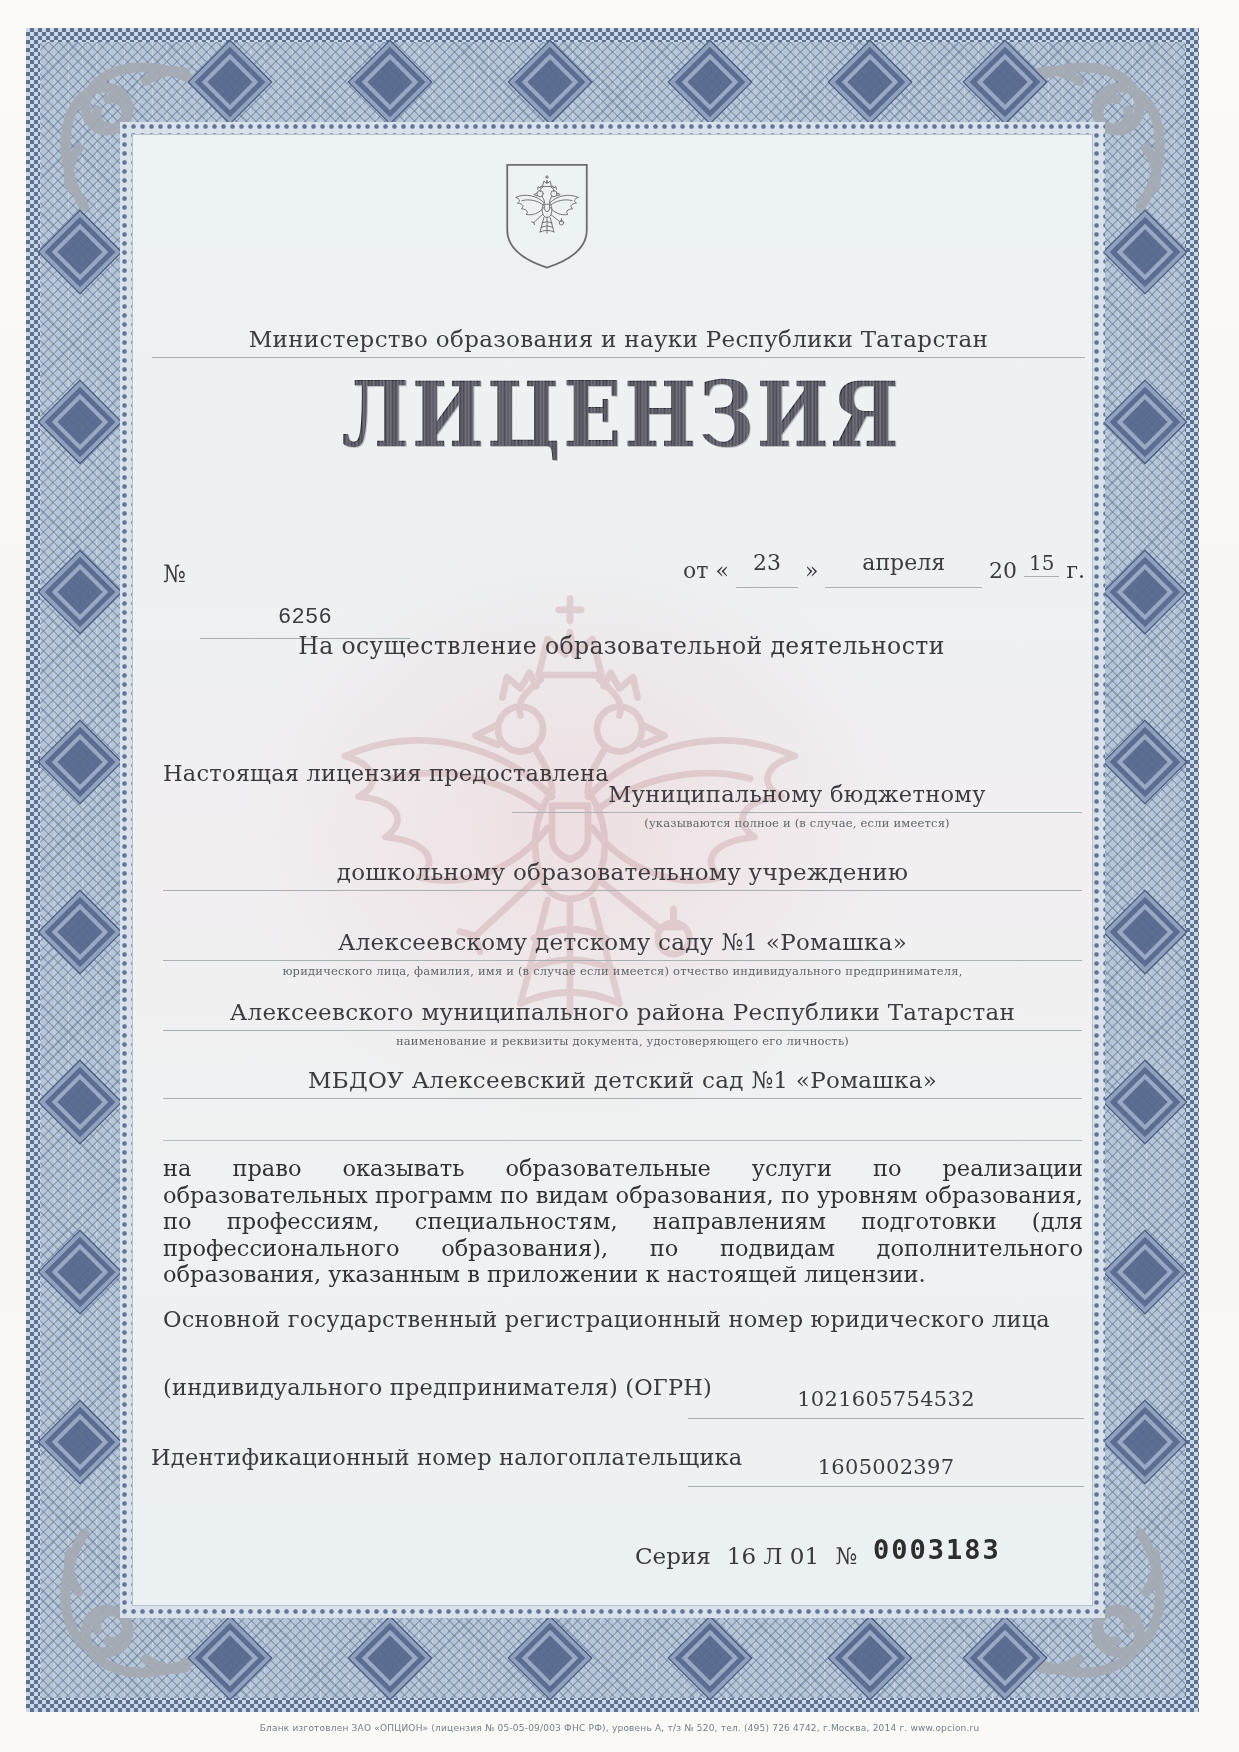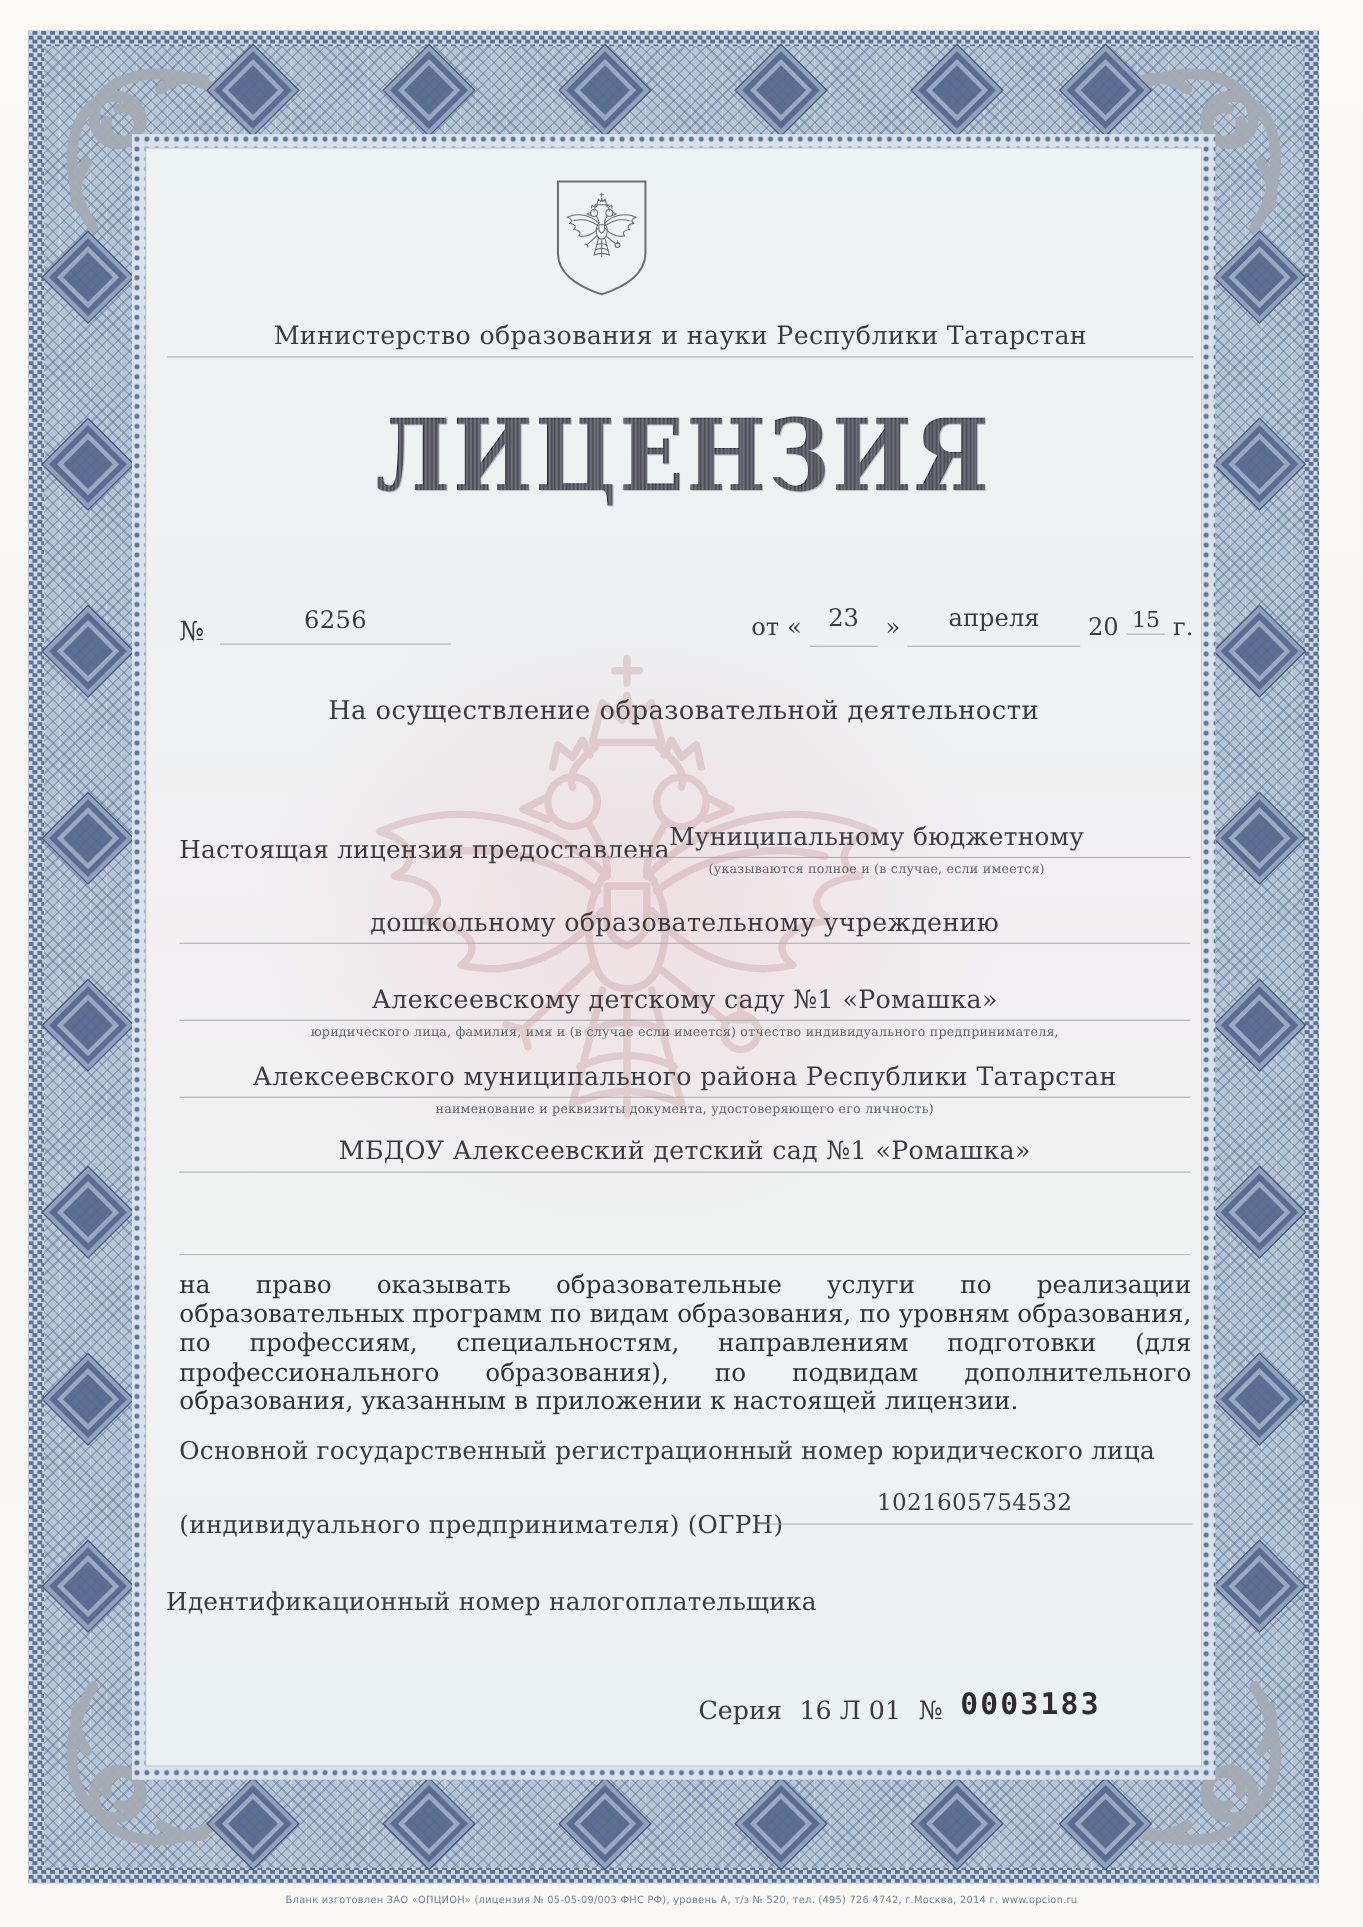--- a/index.html
+++ b/index.html
@@ -48,21 +48,21 @@
   .flourish.tr { transform:scaleX(-1); }
   .flourish.bl { transform:scaleY(-1); }
   .flourish.br { transform:scale(-1,-1); }
   
   .watermark { position:absolute; left:300px; top:545px; width:540px; height:620px;
                color:#b67c80; opacity:.26; }
   
   .emblem { position:absolute; left:500px; top:146px; width:94px; height:142px; color:#6d6d70; }
   
   .abs { position:absolute; }
-  .ufield { position:absolute; text-align:center; }
+  .ufield { position:absolute; text-align:center;margin-top:33px; }
   .ufield .val { font-size:23px; color:#3c3c40; padding-bottom:5px;
                  border-bottom:1px solid #a8b0b4; letter-spacing:.3px; }
   .ufield .cap { font-size:11.5px; color:#5f6468; margin-top:3px; letter-spacing:.2px; }
   .label { font-size:22.5px; color:#3a3a3e; letter-spacing:.2px; }
   .ministry { font-size:20.5px; letter-spacing:.4px; color:#48484c; }
   .title {
     left:163px; width:917px; top:366px; text-align:center;
     font-size:90px; font-weight:700; line-height:1.08; letter-spacing:3px;
     color:#33343c; transform:scaleX(.85); transform-origin:center;
     text-shadow:1px 1px 0 rgba(130,130,140,.45);
@@ -192,21 +192,21 @@
     <use href="#eagle" x="13" y="14" width="104" height="116"></use>
   </svg>
 
   <div class="ufield" style="left:152px; top:293px; width:933px;">
     <div class="val ministry">Министерство образования и науки Республики Татарстан</div>
   </div>
 
   <div class="abs title">ЛИЦЕНЗИЯ</div>
 
   <div class="abs label" style="left:163px; top:560px; font-size:24px;">№</div>
-  <div class="ufield" style="left:200px; top:552px; width:210px;">
+  <div class="ufield" style="left:200px; top:572px; width:210px;font-family:Liberation Mono, monospace;">
     <div class="val" style="font-size:22px; padding-bottom:8px;">6256</div>
   </div>
   <div class="abs date-group">
     <span class="plain">от</span>
     <span class="plain">«</span>
     <span class="fld day">23</span>
     <span class="plain">»</span>
     <span class="fld month">апреля</span>
     <span class="plain">20</span>
     <span class="sup">15</span>
@@ -238,20 +238,23 @@
 
   <div class="abs paragraph">на право оказывать образовательные услуги по реализации образовательных программ по видам образования, по уровням образования, по профессиям, специальностям, направлениям подготовки (для профессионального образования), по подвидам дополнительного образования, указанным в приложении к настоящей лицензии.</div>
 
   <div class="abs label" style="left:163px; top:1374px;">(индивидуального предпринимателя) (ОГРН)</div>
   <div class="abs label" style="left:163px; top:1306px;">Основной государственный регистрационный номер юридического лица</div>
   <div class="ufield" style="left:688px; top:1354px; width:396px;">
     <div class="val" style="font-size:21px; padding-bottom:7px;">1021605754532</div>
   </div>
 
   <div class="abs label" style="left:151px; top:1444px;">Идентификационный номер налогоплательщика</div>
+  <div class="ufield" style="left:688px; top:1422px; width:396px;">
+    <div class="val" style="font-size:21px; padding-bottom:7px;">1605002397</div>
+  </div>
 
   <div class="abs series-row">
     <span>Серия</span>
     <span>16 Л 01</span>
     <span>№</span>
     <span class="serial">0003183</span>
   </div>
 
   <div class="abs footer">Бланк изготовлен ЗАО «ОПЦИОН» (лицензия № 05-05-09/003 ФНС РФ), уровень А, т/з № 520, тел. (495) 726 4742, г.Москва, 2014 г. www.opcion.ru</div>
 

